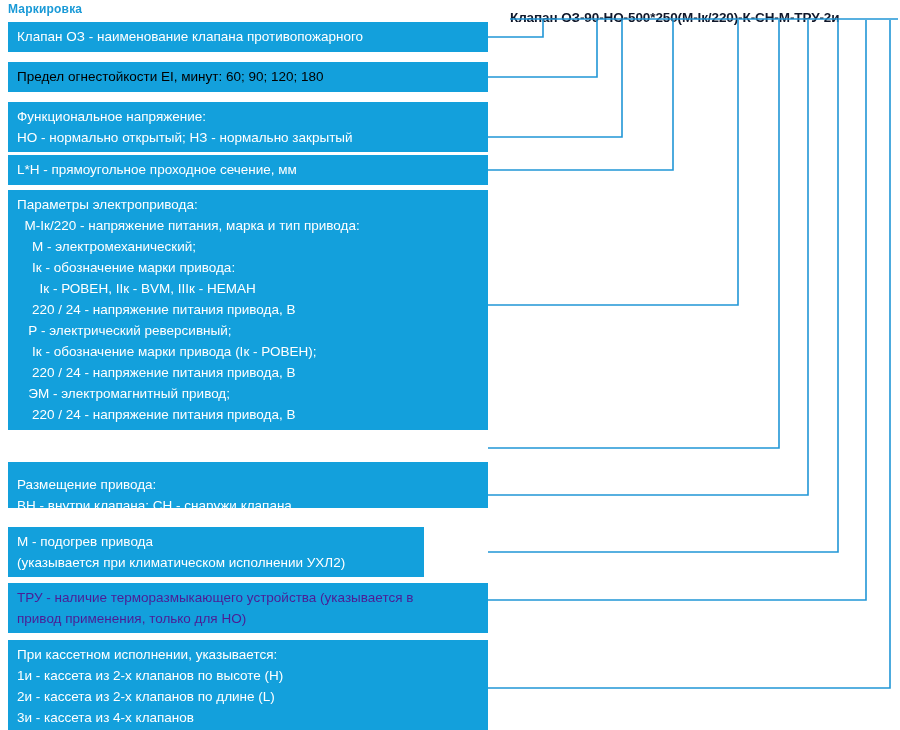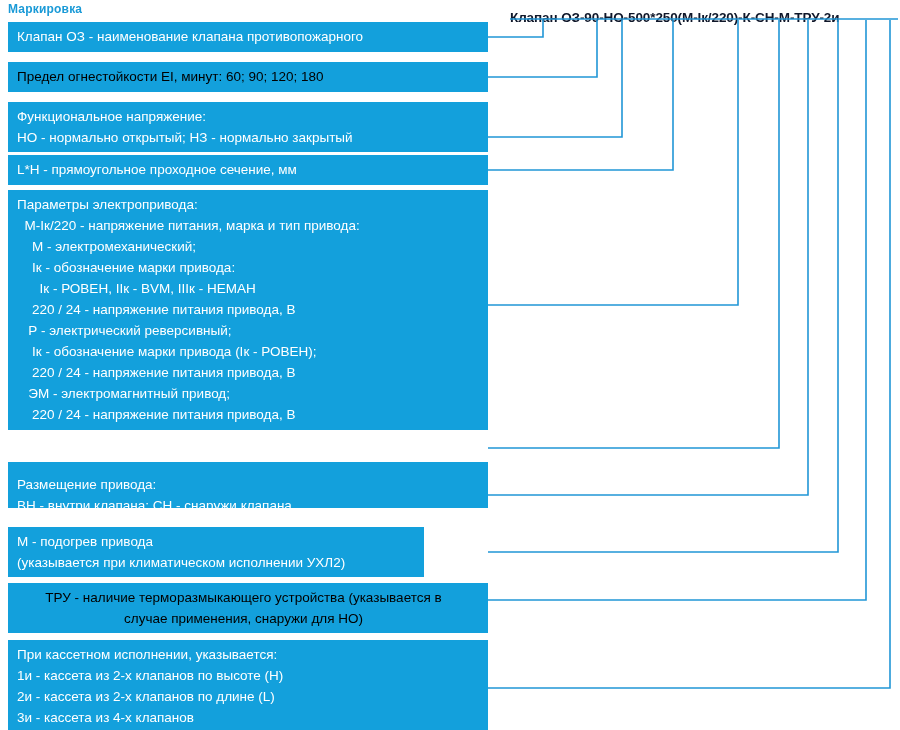--- a/index.html
+++ b/index.html
@@ -82,17 +82,17 @@
 
   <div id="boxes">
       <div class="box" style="left: 8px; top: 22px; width: 480px; height: 30px; background: rgb(19, 160, 220); color: rgb(255, 255, 255);"><span class="ln">Клапан ОЗ - наименование клапана противопожарного</span></div>
       <div class="box" style="left: 8px; top: 62px; width: 480px; height: 30px; background: rgb(19, 160, 220); color: #000000;"><span class="ln">Предел огнестойкости EI, минут: 60; 90; 120; 180</span></div>
       <div class="box" style="left: 8px; top: 102px; width: 480px; height: 50px; background: rgb(19, 160, 220); color: rgb(255, 255, 255);"><span class="ln">Функциональное напряжение:</span><span class="ln">НО - нормально открытый; НЗ - нормально закрытый</span></div>
       <div class="box" style="left: 8px; top: 155px; width: 480px; height: 30px; background: rgb(19, 160, 220); color: rgb(255, 255, 255);"><span class="ln">L*H - прямоугольное проходное сечение, мм</span></div>
       <div class="box" style="left: 8px; top: 190px; width: 480px; height: 240px; background: rgb(19, 160, 220); color: rgb(255, 255, 255);"><span class="ln">Параметры электропривода:</span><span class="ln">  М-Iк/220 - напряжение питания, марка и тип привода:</span><span class="ln">    М - электромеханический;</span><span class="ln">    Iк - обозначение марки привода:</span><span class="ln">      Iк - РОВЕН, IIк - BVM, IIIк - НЕМАН</span><span class="ln">    220 / 24 - напряжение питания привода, В</span><span class="ln">   Р - электрический реверсивный;</span><span class="ln">    Iк - обозначение марки привода (Iк - РОВЕН);</span><span class="ln">    220 / 24 - напряжение питания привода, В</span><span class="ln">   ЭМ - электромагнитный привод;</span><span class="ln">    220 / 24 - напряжение питания привода, В</span><span class="ln">    (в обозначении ЭМ марка привода не указывается)</span></div>
       <div class="box" style="left: 8px; top: 433px; width: 480px; height: 30px; background: rgb(19, 160, 220); color: #404040; margin-top: 29px;"><span class="ln">Тип клапана: К - канальный; С - стеновой</span></div>
       <div class="box" style="left: 8px; top: 470px; width: 480px; height: 38px; background: rgb(19, 160, 220); color: rgb(255, 255, 255);"><span class="ln">Размещение привода:</span><span class="ln">ВН - внутри клапана; СН - снаружи клапана</span></div>
       <div class="box" style="left: 8px; top: 527px; width: 416px; height: 50px; background: rgb(19, 160, 220); color: rgb(255, 255, 255);"><span class="ln">М - подогрев привода</span><span class="ln">(указывается при климатическом исполнении УХЛ2)</span></div>
-      <div class="box" style="left: 8px; top: 583px; width: 480px; height: 50px; background: rgb(19, 160, 220); color: #000000; text-align: center;"><span class="ln">ТРУ - наличие терморазмыкающего устройства (указывается в</span><span class="ln">случае применения, снаружи для НО)</span></div>
+      <div class="box" style="left: 8px; top: 583px; width: 480px; height: 50px; background: rgb(19, 160, 220); color: #4c1d95;"><span class="ln">ТРУ - наличие терморазмыкающего устройства (указывается в</span><span class="ln">привод применения, только для НО)</span></div>
       <div class="box" style="left: 8px; top: 640px; width: 480px; height: 90px; background: rgb(19, 160, 220); color: rgb(255, 255, 255);"><span class="ln">При кассетном исполнении, указывается:</span><span class="ln">1и - кассета из 2-х клапанов по высоте (Н)</span><span class="ln">2и - кассета из 2-х клапанов по длине (L)</span><span class="ln">3и - кассета из 4-х клапанов</span><span class="ln"></span></div>
     </div>
 
 </div>
 
 </body></html>

